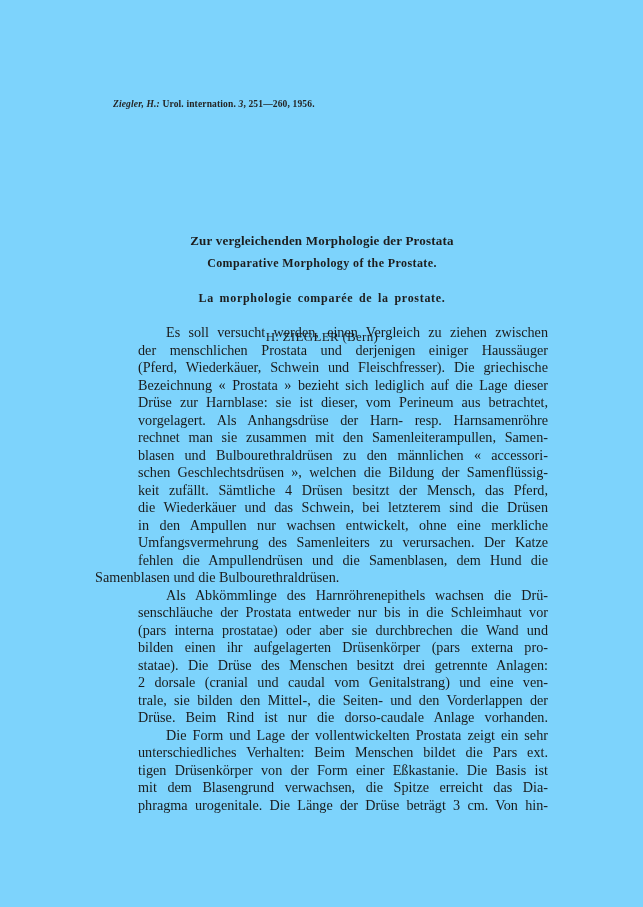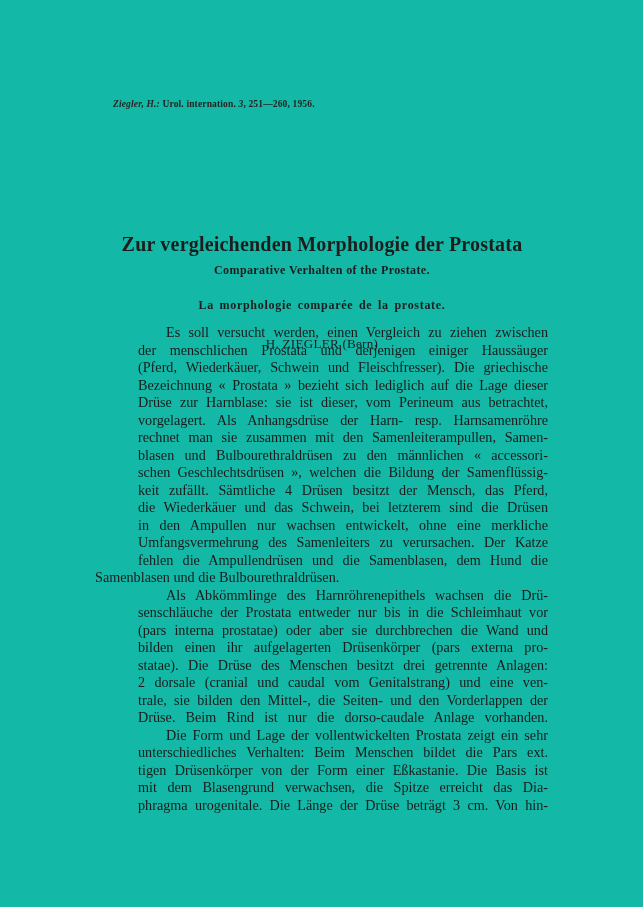--- a/index.html
+++ b/index.html
@@ -4,37 +4,37 @@
 <style>
   html, body { margin: 0; padding: 0; }
   body {
     width: 643px; height: 907px;
     background: #f2f2f0;
     font-family: "Liberation Serif", "DejaVu Serif", serif;
   }
   .page {
     position: absolute; left: 0; top: 0;
     width: 643px; height: 907px;
-    background: #14b8a6;
+    background: #7dd3fc;
     color: #1d1d1d;
     overflow: hidden;
   }
   .citation {
     position: absolute; left: 113px; top: 99px;
     font-size: 9.5px; font-weight: bold;
     letter-spacing: 0.15px; white-space: nowrap;
     color: #242424;
   }
   .citation .em { font-style: italic; }
   .heading {
     position: absolute; left: 95px; top: 233px;
     width: 454px; text-align: center;
   }
   .title {
-    font-size: 20px; font-weight: bold;
+    font-size: 13px; font-weight: bold;
     letter-spacing: 0.2px; margin: 0;
   }
   .sub-en {
     font-size: 12px; font-weight: bold;
     margin-top: 7px; letter-spacing: 0.4px;
   }
   .sub-fr {
     font-size: 12px; font-weight: bold;
     margin-top: 20px; letter-spacing: 0.7px; word-spacing: 2px;
   }
@@ -52,21 +52,21 @@
   .line.indent { text-indent: 28px; }
   .line .em { }
 </style>
 </head>
 <body>
 
 <div class="page">
   <div class="citation"><span class="em">Ziegler, H.:</span><span> Urol. internation. </span><span class="em">3</span><span>, 251—260, 1956.</span></div>
   <div class="heading">
     <h1 class="title">Zur vergleichenden Morphologie der Prostata</h1>
-    <div class="sub-en">Comparative Verhalten of the Prostate.</div>
+    <div class="sub-en">Comparative Morphology of the Prostate.</div>
     <div class="sub-fr">La morphologie comparée de la prostate.</div>
     <div class="author">H. ZIEGLER (Bern)</div>
   </div>
   <div class="body-text">
       <div class="line indent full"><span>Es soll versucht werden, einen Vergleich zu ziehen zwischen</span></div>
       <div class="line full"><span>der menschlichen Prostata und derjenigen einiger Haussäuger</span></div>
       <div class="line full"><span>(Pferd, Wiederkäuer, Schwein und Fleischfresser). Die griechische</span></div>
       <div class="line full"><span>Bezeichnung « Prostata » bezieht sich lediglich auf die Lage dieser</span></div>
       <div class="line full"><span>Drüse zur Harnblase: sie ist dieser, vom Perineum aus betrachtet,</span></div>
       <div class="line full"><span>vorgelagert. Als Anhangsdrüse der Harn- resp. Harnsamenröhre</span></div>

